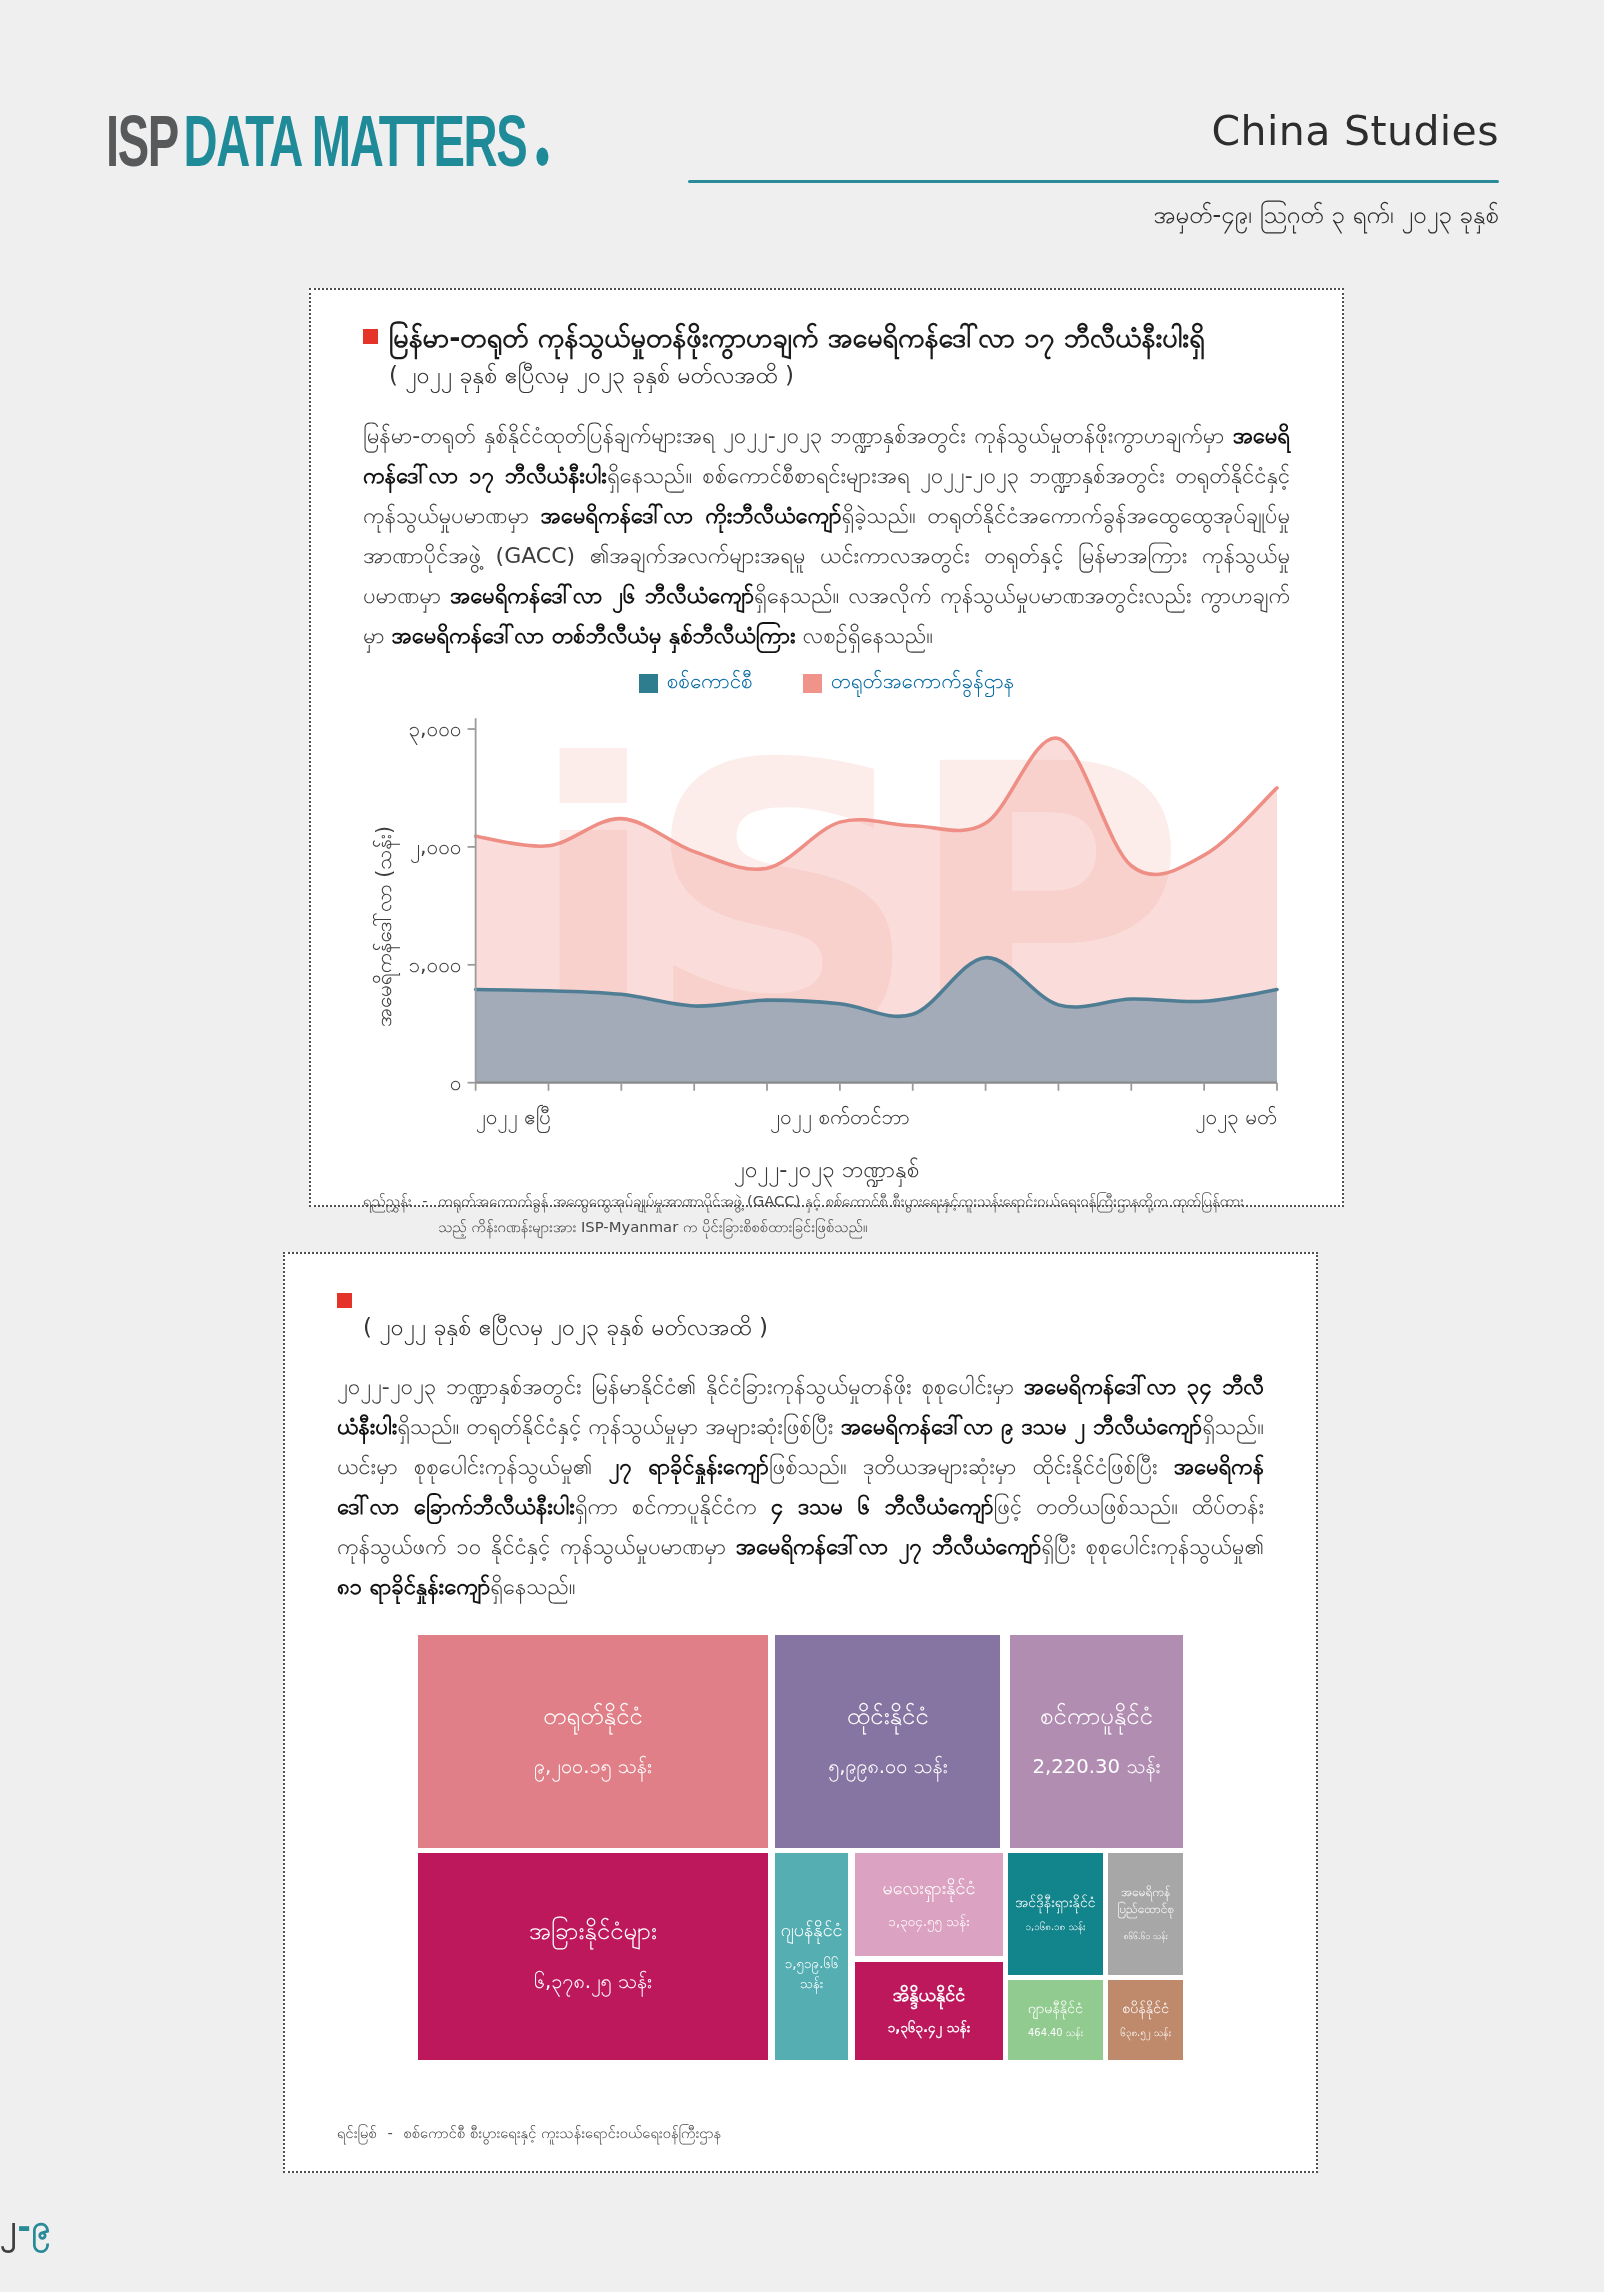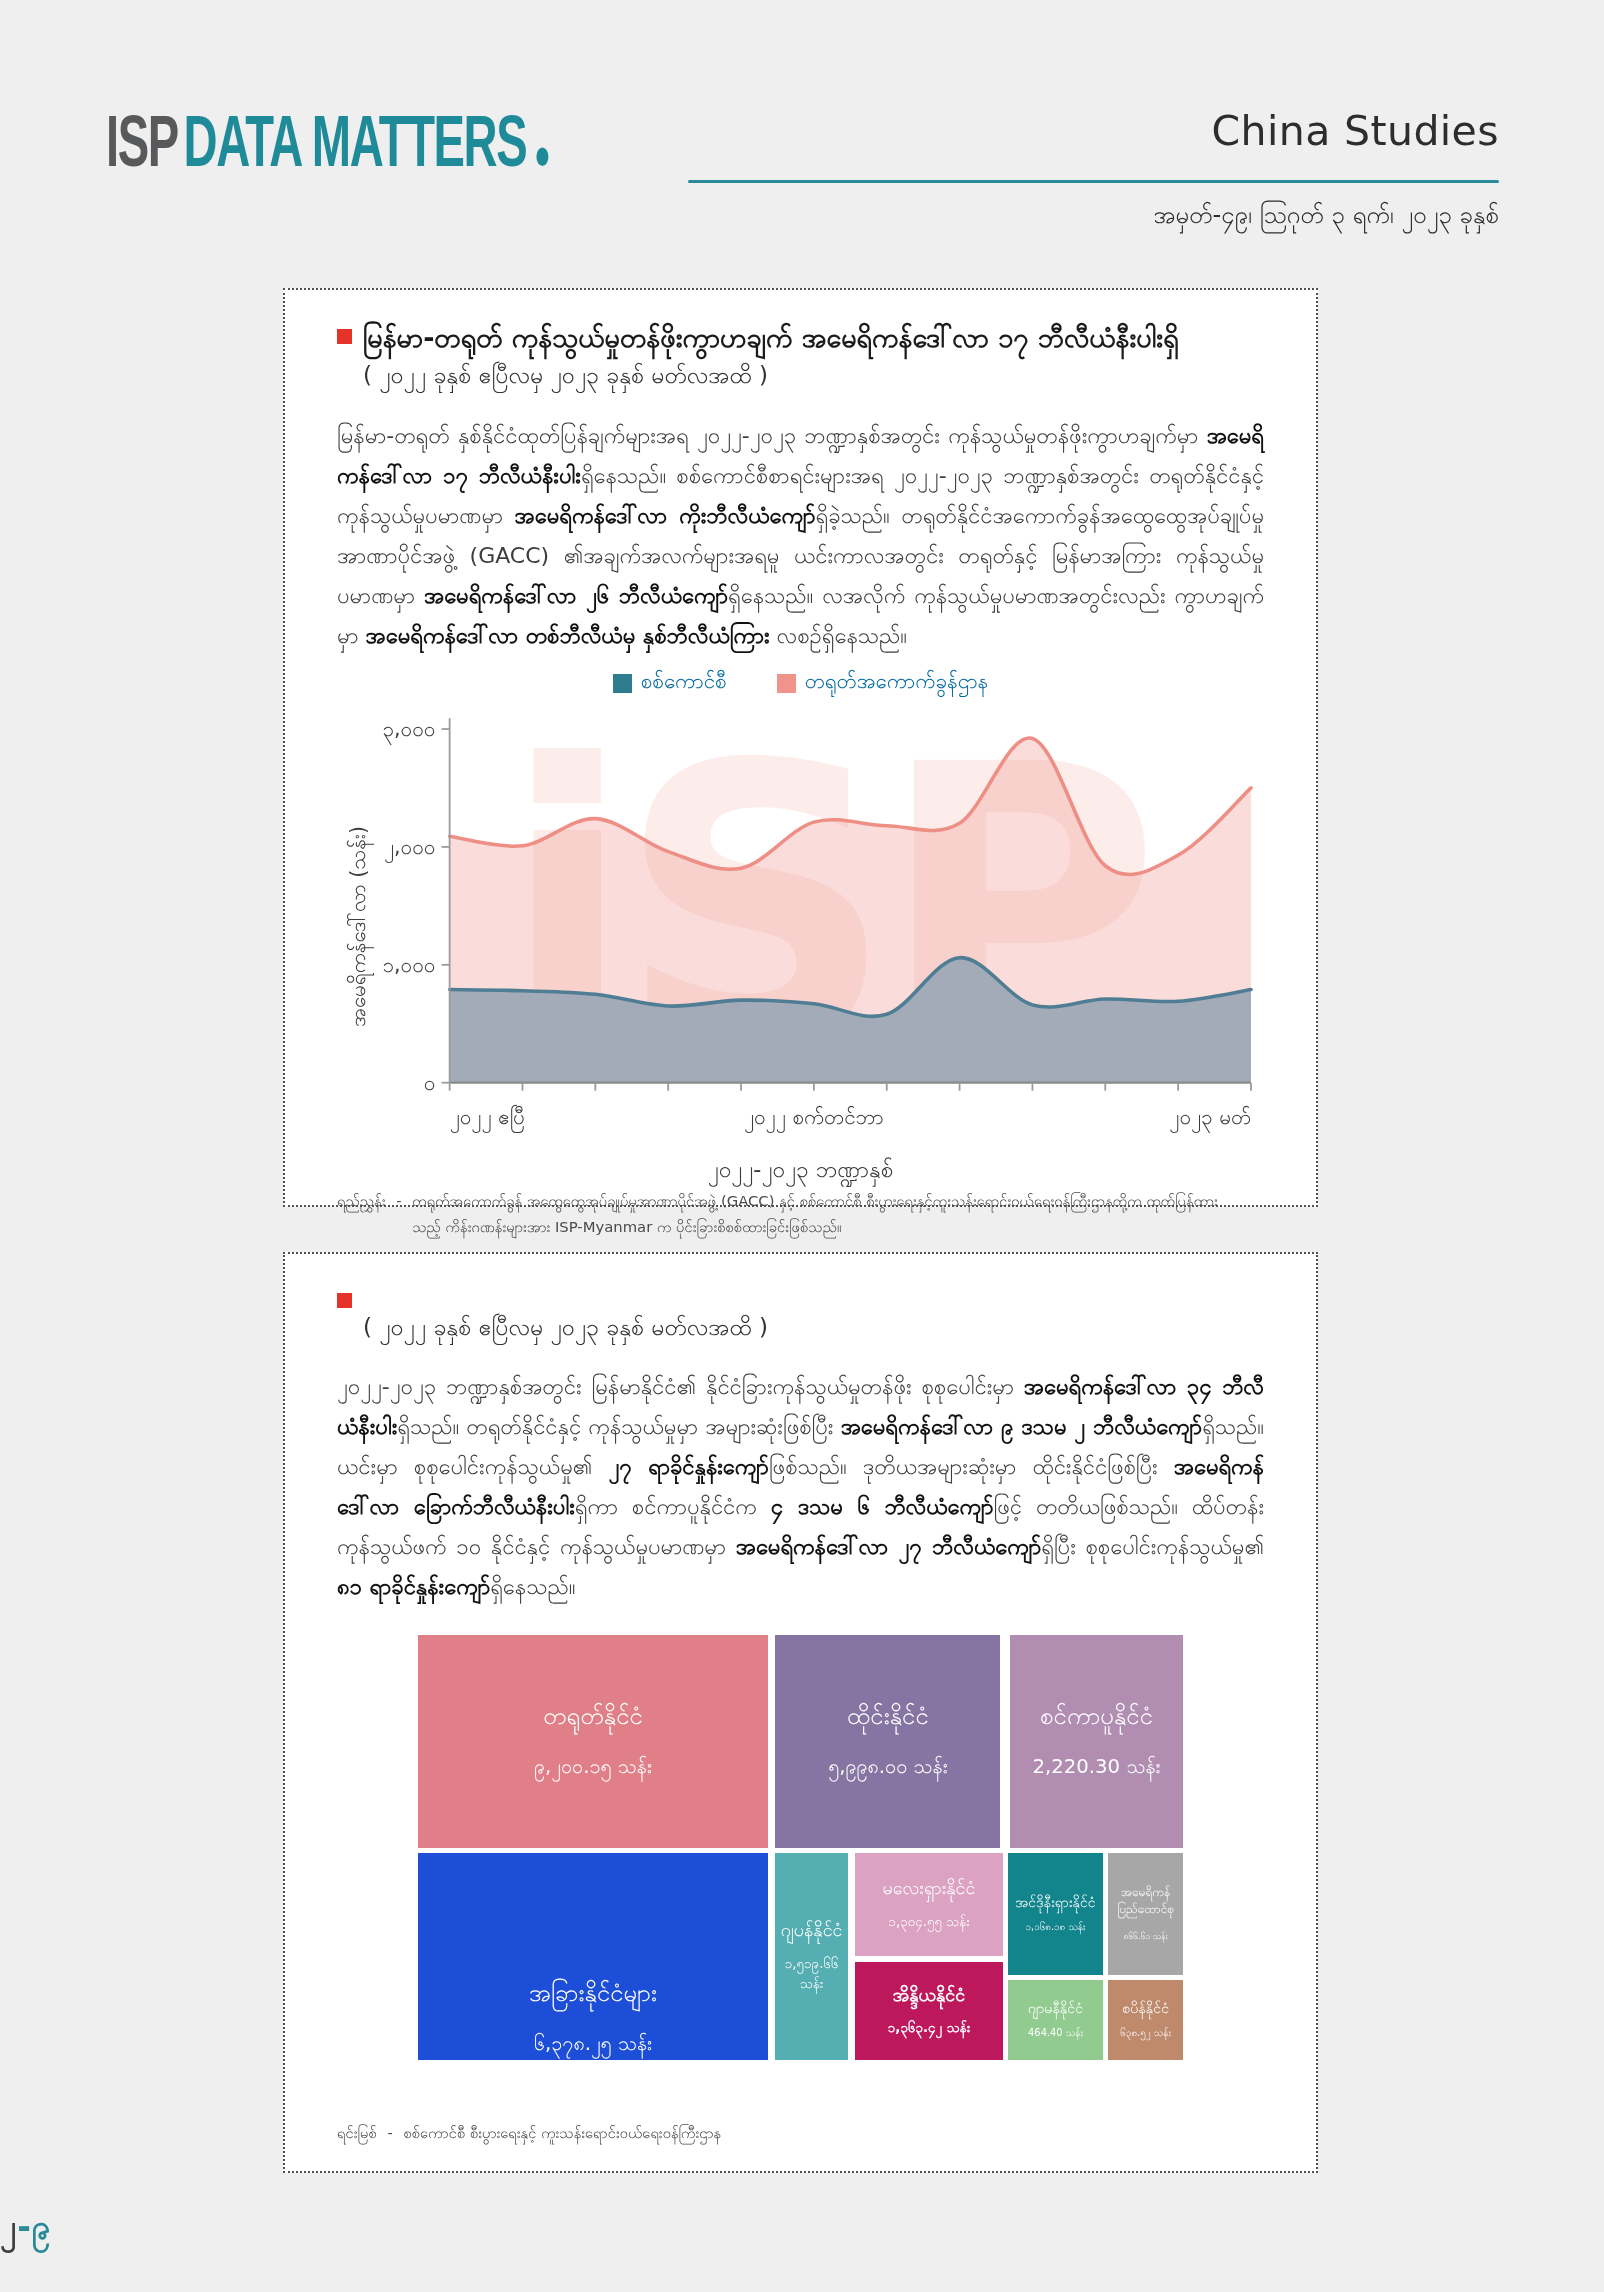--- a/index.html
+++ b/index.html
@@ -21,21 +21,21 @@
   .edition{position:absolute;right:106px;top:107px;font-size:41px;font-weight:400;
            color:#2d2d2d;letter-spacing:0.4px;}
   .header-rule{position:absolute;left:688px;right:106px;top:180px;height:2.7px;
                background:#2a8b98;border-radius:1.8px;}
   .issue{position:absolute;right:106px;top:199px;font-size:24px;color:#2e2e2e;}
 
   
   .panel{position:absolute;left:283px;width:1035px;background:#fff;
          border:2.7px dotted #4f4f4f;box-sizing:border-box;
          padding:30px 52px 25px 52px;display:flex;flex-direction:column;}
-  .panel1{top:288px;height:919px;}
+  .panel1{top:288px;height:919px;margin-left:26px;}
   .panel2{top:1252px;height:921px;}
   .panel-title-row{display:flex;align-items:flex-start;}
   .bullet{width:15px;height:15px;background:#e6332a;margin:9px 10.7px 0 0;flex:0 0 auto;}
   .panel-title{font-size:27px;font-weight:700;color:#1b1b1b;margin:0;line-height:1.35;}
   .panel-subtitle{font-size:23px;color:#333;margin:3.6px 0 0 26px;}
   .para{font-size:22px;line-height:1.82;text-align:justify;margin:21.5px 0 0 0;color:#3d3d3d;}
   .para .b{font-weight:700;color:#121212;}
 
   
   .chart-block{margin-top:12.5px;}
@@ -166,21 +166,21 @@
           <div class="tm-value">၉,၂၀၀.၁၅ သန်း</div>
         </div>
         <div class="tm-cell size-lg" style="left: 46.6%; top: 0%; width: 29.6%; height: 50.3%; background: rgb(134, 116, 162);">
           <div class="tm-name">ထိုင်းနိုင်ငံ</div>
           <div class="tm-value">၅,၉၉၈.၀၀ သန်း</div>
         </div>
         <div class="tm-cell size-lg" style="left: 77.2%; top: 0%; width: 22.8%; height: 50.3%; background: rgb(178, 141, 178);">
           <div class="tm-name">စင်ကာပူနိုင်ငံ</div>
           <div class="tm-value">2,220.30 သန်း</div>
         </div>
-        <div class="tm-cell size-lg" style="left: 0%; top: 50.9%; width: 45.9%; height: 49.1%; background: #1d4ed8; justify-content: flex-end;">
+        <div class="tm-cell size-lg" style="left: 0%; top: 50.9%; width: 45.9%; height: 49.1%; background: #be185d;">
           <div class="tm-name">အခြားနိုင်ငံများ</div>
           <div class="tm-value">၆,၃၇၈.၂၅ သန်း</div>
         </div>
         <div class="tm-cell size-md" style="left: 46.6%; top: 50.9%; width: 9.7%; height: 49.1%; background: rgb(85, 174, 178);">
           <div class="tm-name">ဂျပန်နိုင်ငံ</div>
           <div class="tm-value">၁,၅၁၉.၆၆ သန်း</div>
         </div>
         <div class="tm-cell size-md" style="left: 57%; top: 50.9%; width: 19.5%; height: 24.7%; background: rgb(220, 162, 194);">
           <div class="tm-name">မလေးရှားနိုင်ငံ</div>
           <div class="tm-value">၁,၃၀၄.၅၅ သန်း</div>

